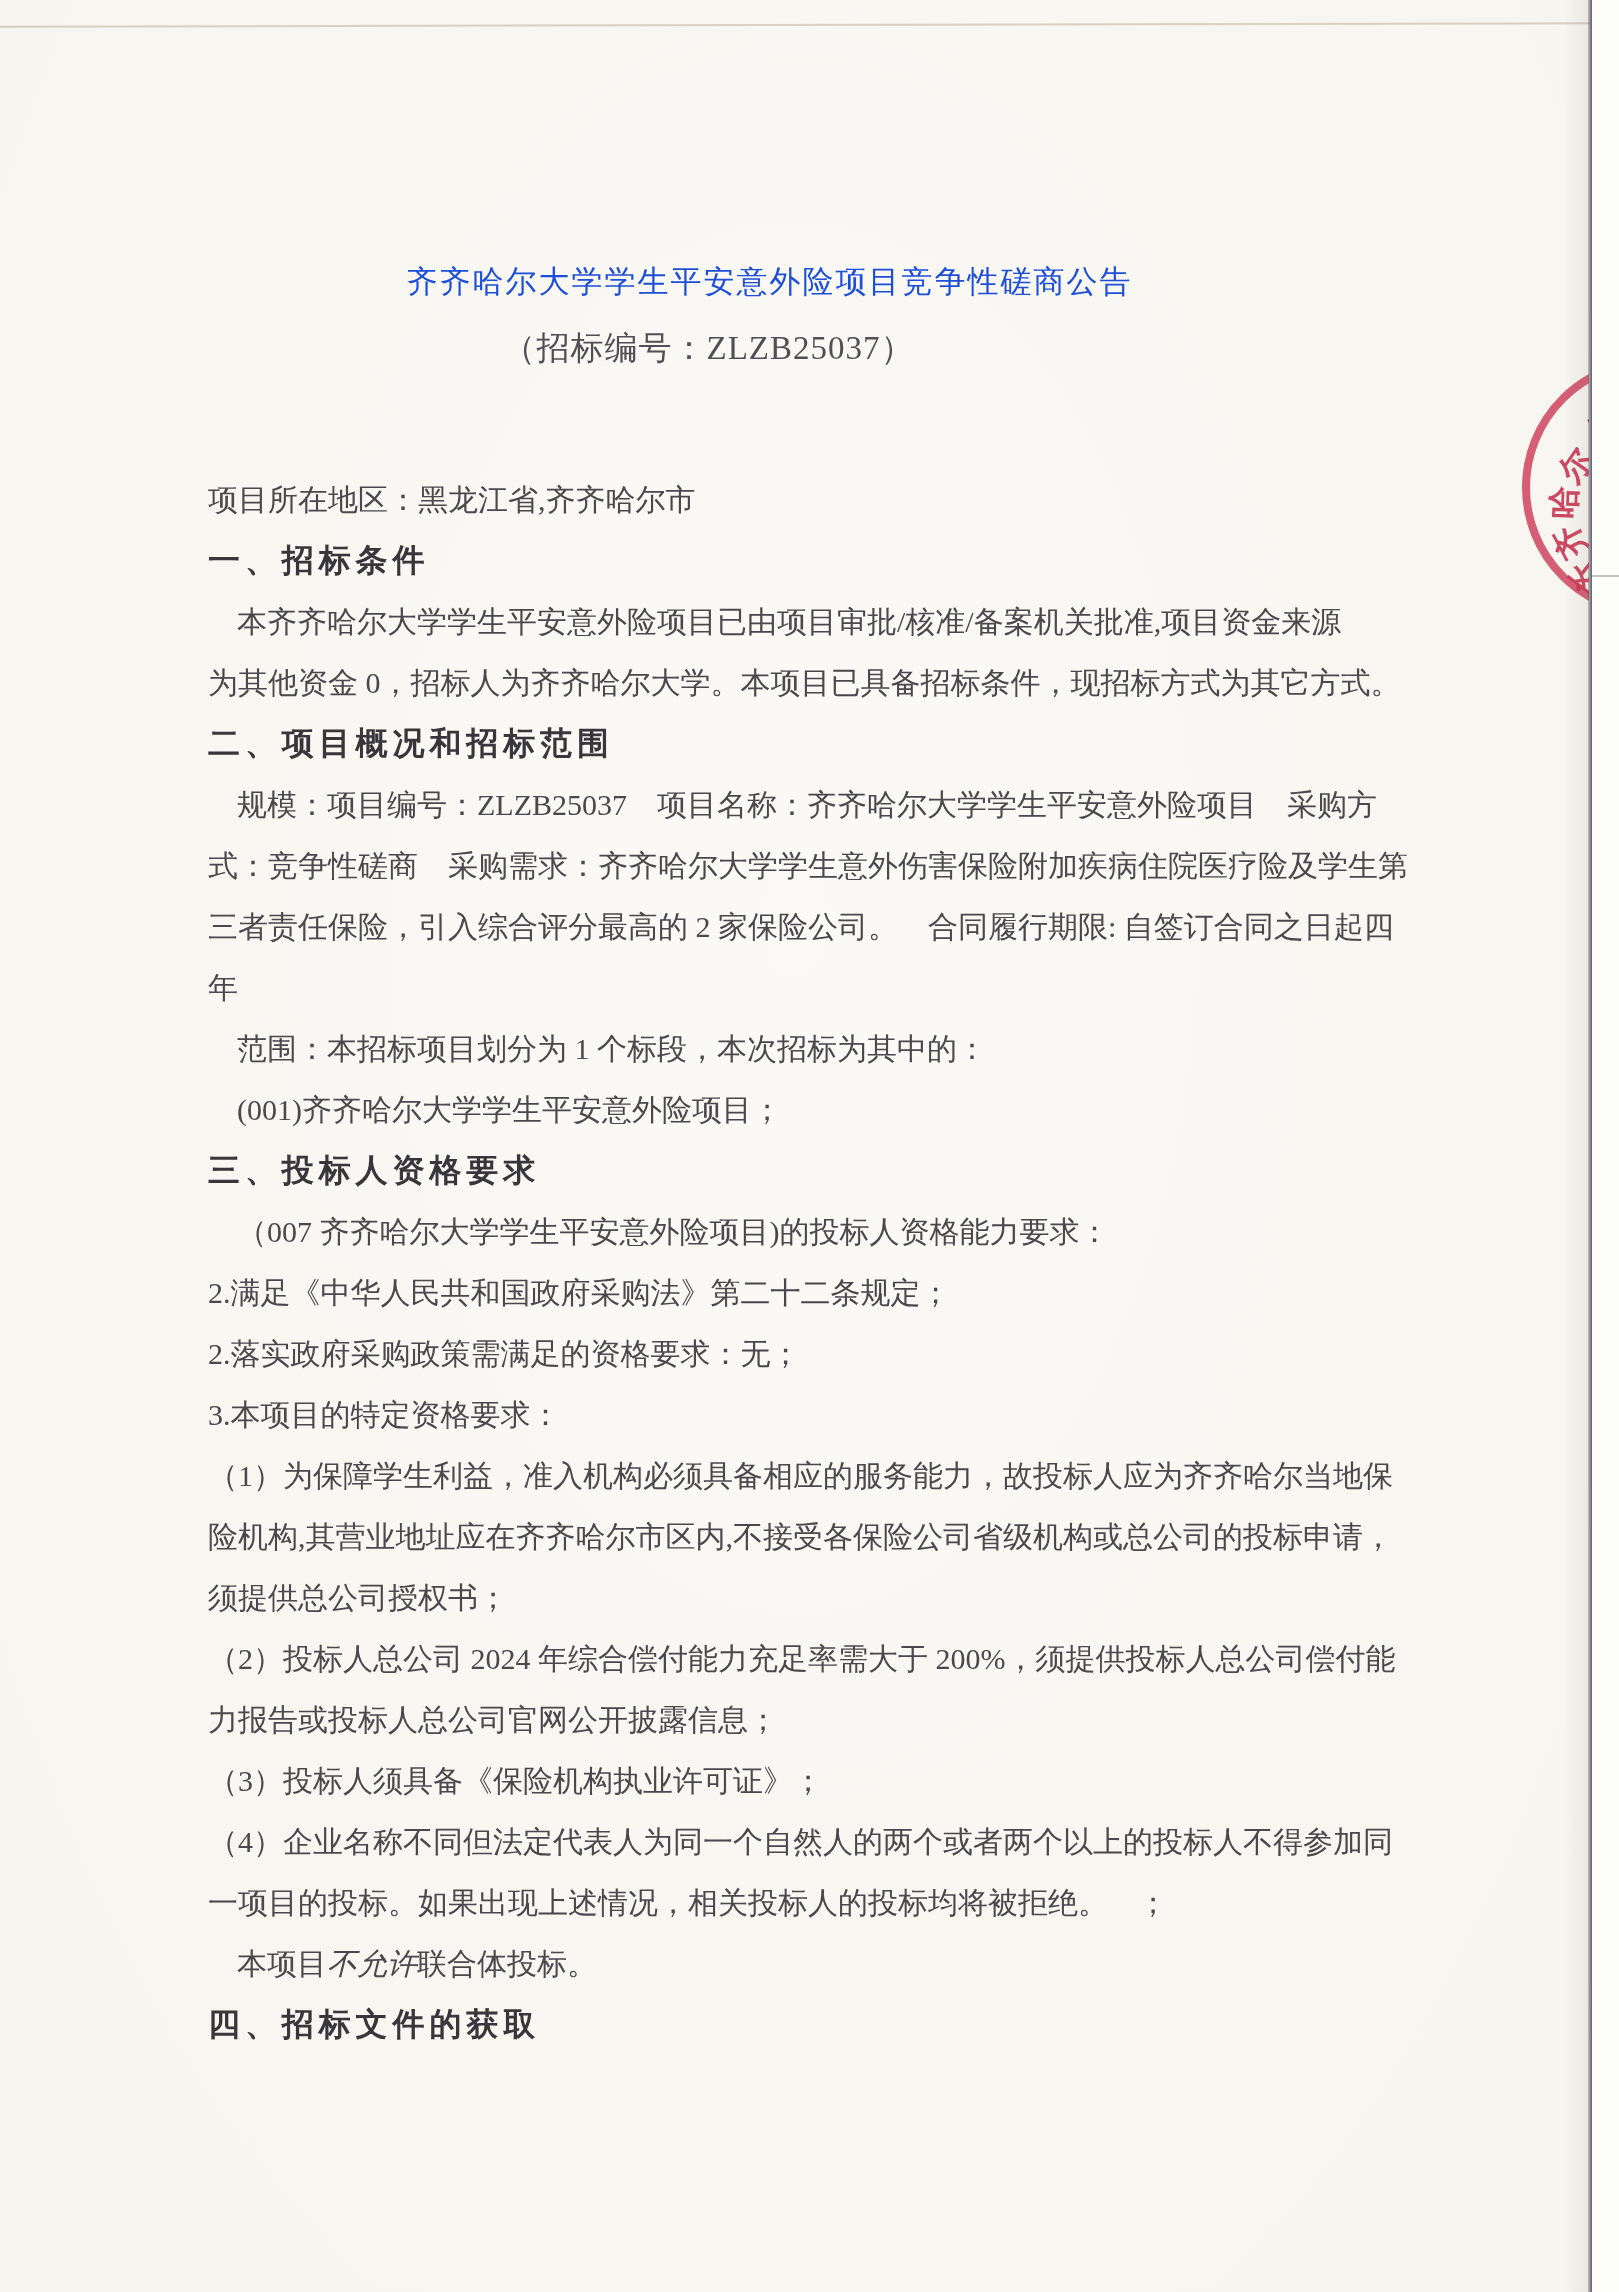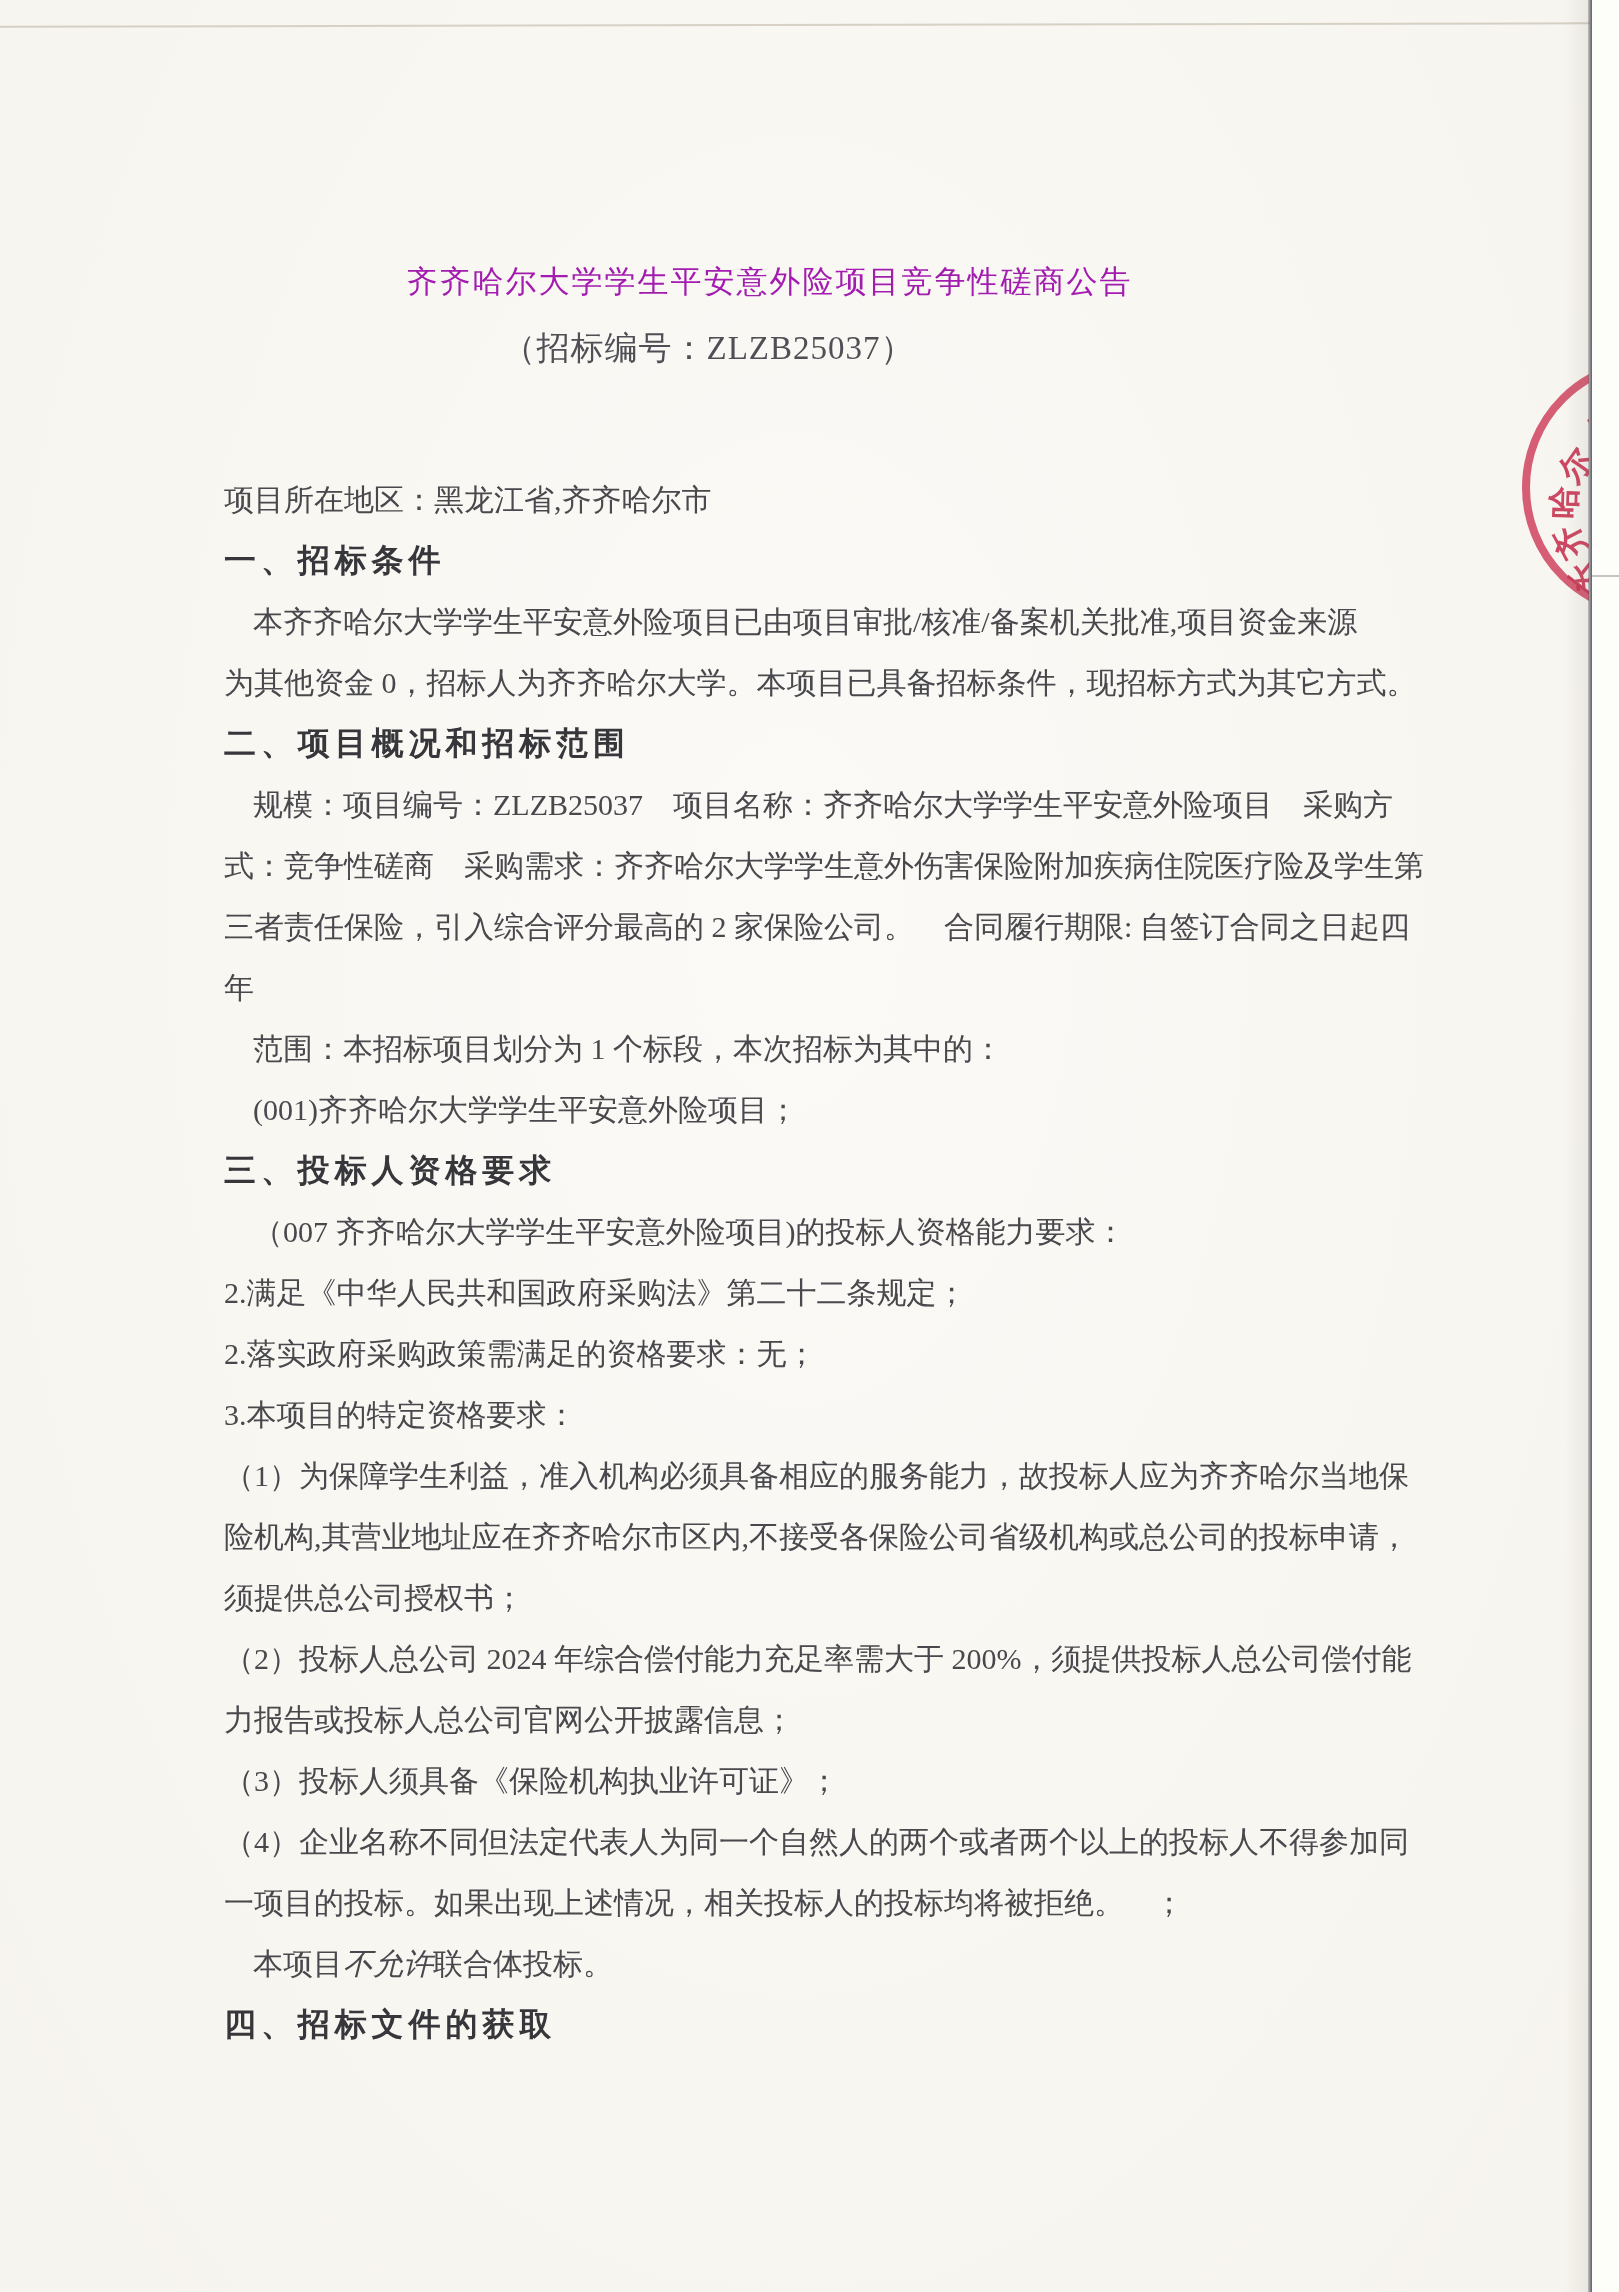--- a/index.html
+++ b/index.html
@@ -30,28 +30,28 @@
   .edge-shadow{
     position:absolute;left:1564px;top:0;width:23.5px;height:2293px;
     background:linear-gradient(to right, rgba(120,115,105,0) , rgba(120,115,105,0.10));
   }
   .right-strip-line{
     position:absolute;left:1592px;top:575px;width:27.4px;height:2px;
     background:rgba(140,140,140,0.5);
   }
   .doc-title{
     position:absolute;top:261px;left:0;width:1539px;text-align:center;
-    font-size:31px;color:#a21caf;letter-spacing:2px;font-weight:500;
+    font-size:31px;color:#1d4ed8;letter-spacing:2px;font-weight:500;
   }
   .doc-subtitle{
     position:absolute;top:326px;left:0;width:1417px;text-align:center;
     font-size:33px;color:#4f4f55;letter-spacing:1px;
   }
   .content{
-    position:absolute;left:224px;top:469px;width:1255px;
+    position:absolute;left:208px;top:469px;width:1255px;
     color:#48484d;
   }
   .line{
     height:61px;line-height:61px;font-size:30px;white-space:nowrap;
   }
   .line.indent{padding-left:29px;}
   .line.heading{
     font-size:32px;font-weight:700;color:#36363b;letter-spacing:4.9px;
   }
   .em-italic{font-style:italic;}

